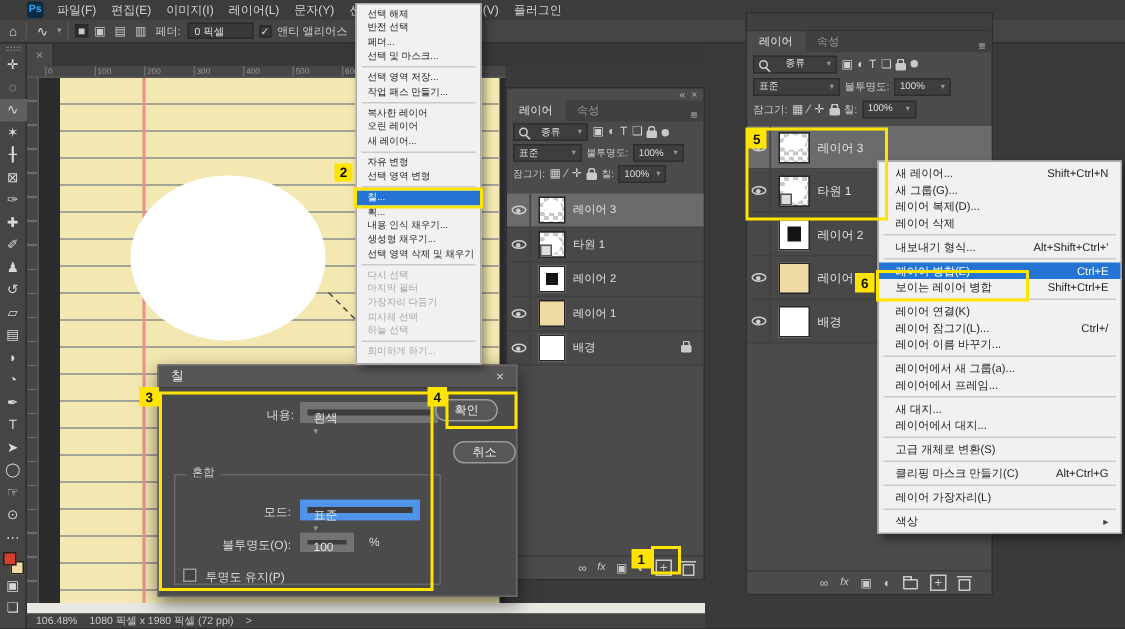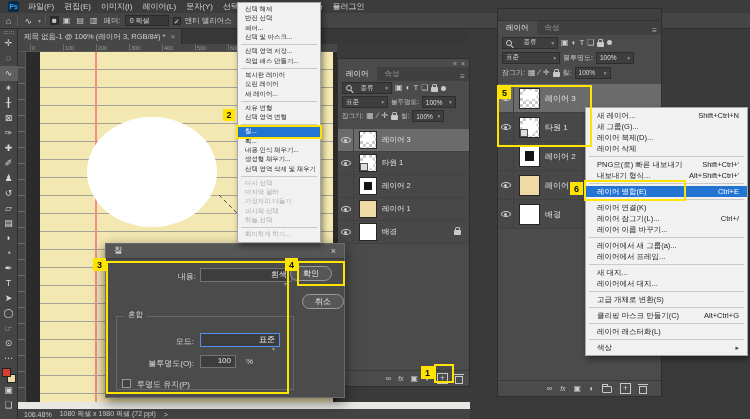--- a/index.html
+++ b/index.html
@@ -3,21 +3,21 @@
 <meta charset="utf-8">
 <style>
   html,body{margin:0;padding:0;background:#222;}
   .app{position:relative;width:750px;height:419px;background:#3a3a3a;overflow:hidden;
        font-family:"Liberation Sans","DejaVu Sans",sans-serif;color:#d6d6d6;
        -webkit-font-smoothing:antialiased;}
   .app *{box-sizing:border-box;}
 
   
   .menubar{position:absolute;left:0;top:0;width:750px;height:13px;background:#3c3c3c;
-           display:flex;align-items:center;padding-left:8px;z-index:5;}
+           display:flex;align-items:center;padding-left:18px;z-index:5;}
   .ps-logo{width:11px;height:11px;background:#0b2a44;color:#31a8ff;font-size:7px;font-weight:bold;
            display:flex;align-items:center;justify-content:center;border-radius:2px;margin-right:4px;}
   .menu-items{display:flex;height:13px;align-items:center;}
   .mb-item{font-size:8px;color:#d2d2d2;padding:0 5px;white-space:nowrap;}
 
   
   .optionsbar{position:absolute;left:0;top:13px;width:750px;height:16px;background:#454545;
               border-bottom:1px solid #2d2d2d;display:flex;align-items:center;gap:4px;
               padding:0 4px;font-size:7.5px;z-index:4;}
   .ob-icon{color:#d8d8d8;font-size:9px;line-height:16px;padding:0 2px;}
@@ -158,21 +158,21 @@
   .rmenu .mi{height:11px;font-size:7.5px;padding:0 8px 0 11px;}
   .mi-short{margin-left:10px;}
 
   
   .fill-dialog{position:absolute;left:105px;top:243px;width:240px;height:155px;background:#4b4b4b;
                border:1px solid #6a6a6a;box-shadow:0 4px 12px rgba(0,0,0,.55);z-index:30;}
   .fd-title{height:15px;background:#565656;border-bottom:1px solid #393939;display:flex;
             align-items:center;padding:0 8px;font-size:8.5px;color:#e4e4e4;}
   .fd-close{margin-left:auto;color:#cfcfcf;font-size:9px;}
   .fd-el{position:absolute;font-size:8px;color:#d8d8d8;}
-  .fd-combo{background:#3d3d3d;border:1px solid #737373;color:#e6e6e6;display:flex;align-items:flex-end;
+  .fd-combo{background:#3d3d3d;border:5px solid #737373;color:#e6e6e6;display:flex;align-items:flex-start;
             justify-content:space-between;padding:0 4px;font-size:8px;flex-direction:column;}
   .fd-group{position:absolute;left:10px;top:72px;width:178px;height:74px;border:1px solid #676767;}
   .fd-legend{position:absolute;left:18px;top:66px;background:#4b4b4b;padding:0 4px;font-size:7.5px;color:#cfcfcf;}
   .fd-btn{position:absolute;width:42px;height:15px;border:1px solid #9a9a9a;border-radius:8px;
           background:#575757;color:#ececec;font-size:8px;display:flex;align-items:center;justify-content:center;}
   .fd-check{position:absolute;left:16px;top:135px;width:9px;height:9px;background:#434343;border:1px solid #979797;}
 
   
   .albl{position:absolute;width:13px;height:13px;background:#ffe400;color:#111;font-weight:bold;
         font-size:9px;display:flex;align-items:center;justify-content:center;z-index:70;}
@@ -304,21 +304,20 @@
     <div class="tool">
         <span class="tool-glyph">▣</span>
       </div>
     <div class="tool">
         <span class="tool-glyph">❏</span>
       </div>
   </div>
 
   <div class="docbar">
     <div class="doc-tab">
-      <span>제목 없음-1 @ 106% (레이어 3, RGB/8#) *</span>
       <span class="doc-close">×</span>
     </div>
   </div>
 
   <div class="hruler">
 
   <span class="tick">0</span>
       <span class="tick">100</span>
       <span class="tick">200</span>
       <span class="tick">300</span>
@@ -703,35 +702,35 @@
       </div>
       <div class="mi">
         <span class="mi-label">레이어 삭제</span>
         <span class="mi-short"></span>
       </div>
       <div class="mi sep">
         
         
       </div>
       <div class="mi">
-        <span class="mi-label">PNG으(로) 빠른 내보내기</span>
-        <span class="mi-short">Shift+Ctrl+'</span>
-      </div>
-      <div class="mi">
         <span class="mi-label">내보내기 형식...</span>
         <span class="mi-short">Alt+Shift+Ctrl+'</span>
       </div>
       <div class="mi sep">
         
         
       </div>
       <div class="mi highlighted">
         <span class="mi-label">레이어 병합(E)</span>
         <span class="mi-short">Ctrl+E</span>
       </div>
+      <div class="mi">
+        <span class="mi-label">보이는 레이어 병합</span>
+        <span class="mi-short">Shift+Ctrl+E</span>
+      </div>
       <div class="mi sep">
         
         
       </div>
       <div class="mi">
         <span class="mi-label">레이어 연결(K)</span>
         <span class="mi-short"></span>
       </div>
       <div class="mi">
         <span class="mi-label">레이어 잠그기(L)...</span>
@@ -779,21 +778,21 @@
       </div>
       <div class="mi">
         <span class="mi-label">클리핑 마스크 만들기(C)</span>
         <span class="mi-short">Alt+Ctrl+G</span>
       </div>
       <div class="mi sep">
         
         
       </div>
       <div class="mi">
-        <span class="mi-label">레이어 래스터화(L)</span>
+        <span class="mi-label">레이어 가장자리(L)</span>
         <span class="mi-short"></span>
       </div>
       <div class="mi sep">
         
         
       </div>
       <div class="mi submenu">
         <span class="mi-label">색상</span>
         <span class="mi-short"></span>
       </div>

